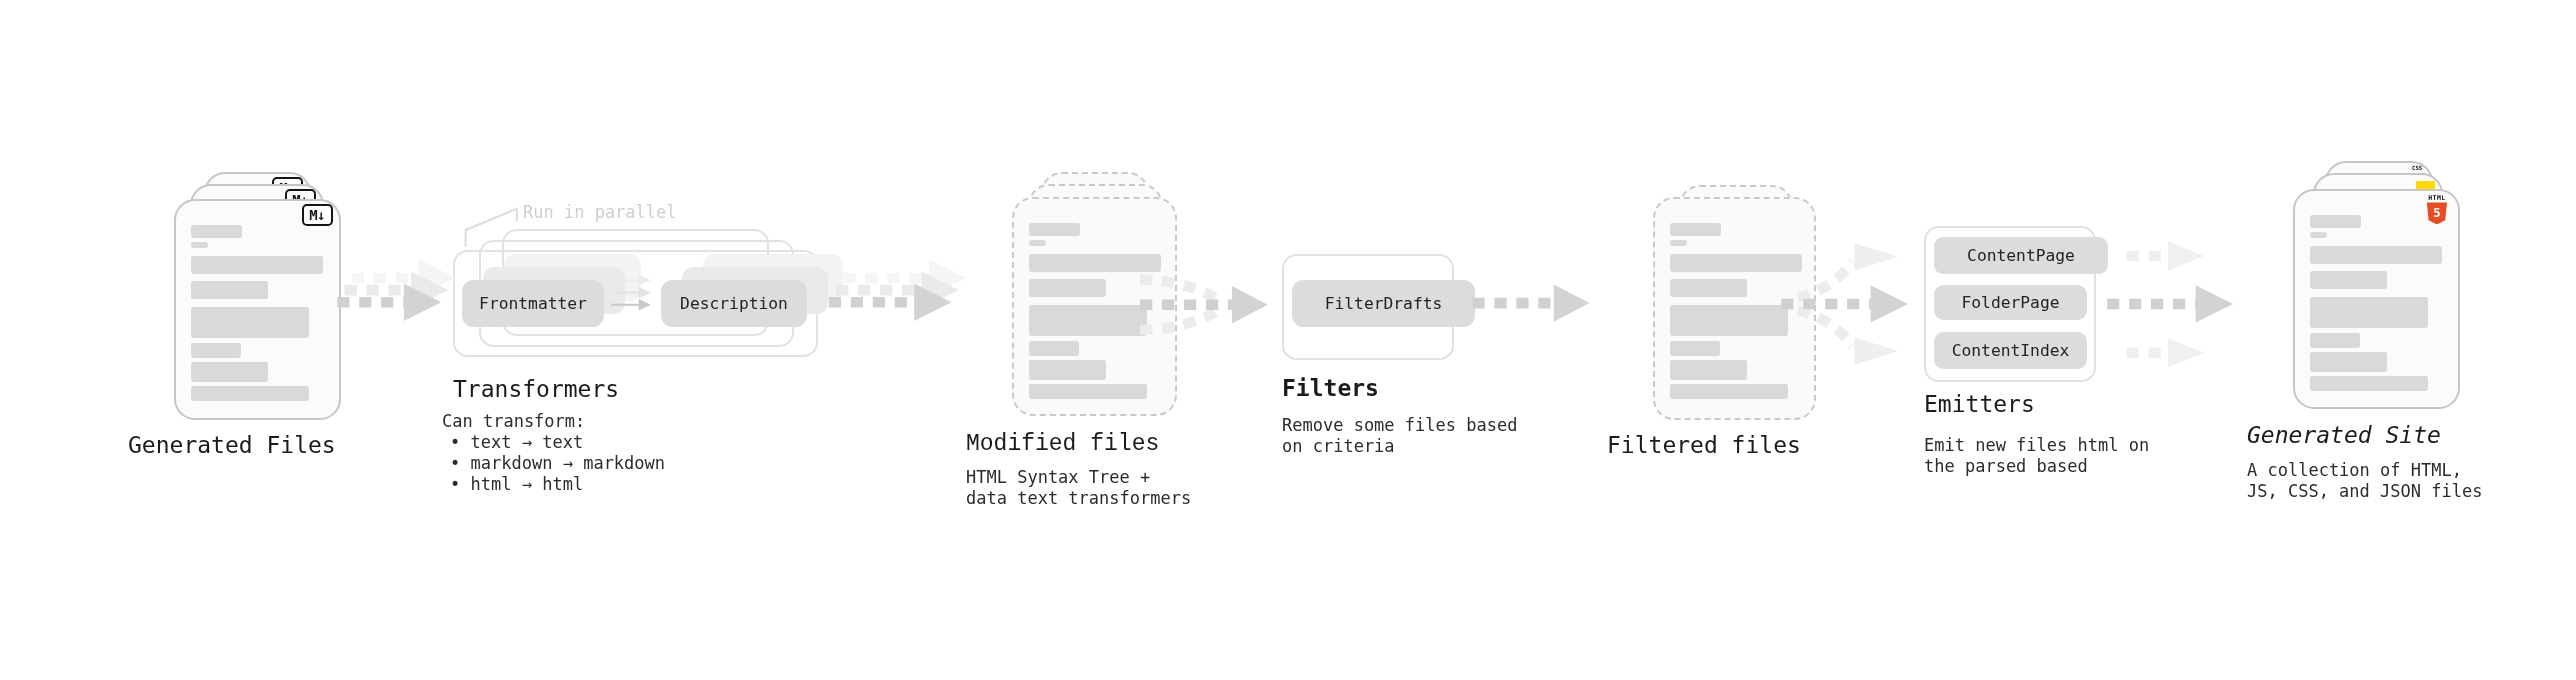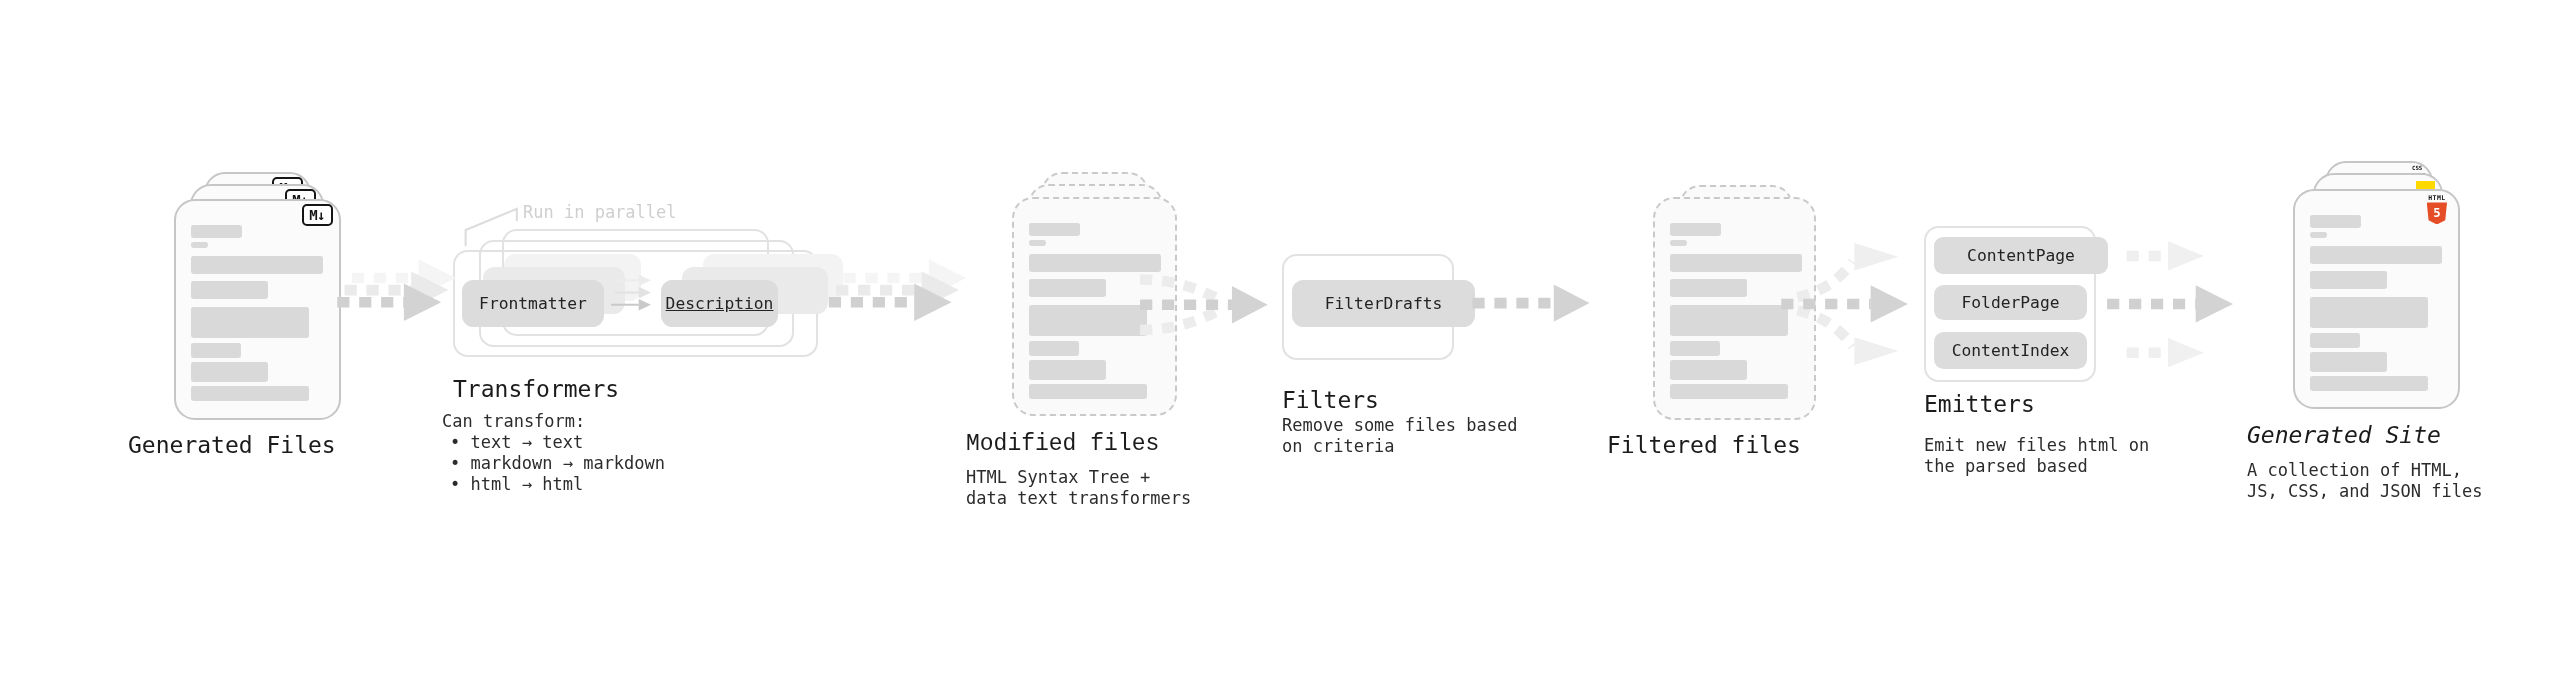--- a/index.html
+++ b/index.html
@@ -135,21 +135,21 @@
     <div class="outline-box z1" style="left:502px; top:229px; width:267px; height:107px;"></div>
     <div class="outline-box z1" style="left:479px; top:240px; width:315px; height:107px;"></div>
     <div class="outline-box z1" style="left:453px; top:250px; width:365px; height:107px;"></div>
 
     <div class="pill-ghost2 z2" style="left:504px; top:254px; width:137px; height:47px;"></div>
     <div class="pill-ghost1 z2" style="left:483px; top:267px; width:142px; height:47px;"></div>
     <div class="pill z3" style="left:462px; top:280px; width:142px; height:47px;">Frontmatter</div>
 
     <div class="pill-ghost2 z2" style="left:703px; top:254px; width:140px; height:47px;"></div>
     <div class="pill-ghost1 z2" style="left:682px; top:267px; width:146px; height:47px;"></div>
-    <div class="pill z3" style="left:661px; top:280px; width:117px; height:47px;text-decoration:underline;">Description</div>
+    <div class="pill z3" style="left:661px; top:280px; width:146px; height:47px;">Description</div>
 
     <div class="annotation" style="left:523px; top:202px;">Run in parallel</div>
 
     <div class="stage-title" style="left:453px; top:377px;">Transformers</div>
     <div class="stage-sub" style="left:442px; top:411px;">
       <div>Can transform:</div>
       <div class="bullet">text → text</div>
       <div class="bullet">markdown → markdown</div>
       <div class="bullet">html → html</div>
     </div>
@@ -171,21 +171,21 @@
     <div class="stage-title" style="left:966px; top:432px;font-family:Liberation Mono, monospace;">Modified files</div>
     <div class="stage-sub" style="left:966px; top:467px;">
       <div>HTML Syntax Tree +</div>
       <div>data text transformers</div>
     </div>
   </div>
 
   <div>
     <div class="outline-box z1" style="left:1282px; top:254px; width:172px; height:106px;"></div>
     <div class="pill z3" style="left:1292px; top:280px; width:183px; height:47px;">FilterDrafts</div>
-    <div class="stage-title" style="left:1282px; top:388px;">Filters</div>
+    <div class="stage-title" style="left:1282px; top:376px;font-weight:bold;">Filters</div>
     <div class="stage-sub" style="left:1282px; top:415px;">
       <div>Remove some files based</div>
       <div>on criteria</div>
     </div>
   </div>
 
   <div>
     <div class="file-card dashed z1" style="left:1633px; top:185px; width:114px; height:228px;"></div>
     <div class="file-card dashed z3" style="left:1607px; top:197px; width:163px; height:223px;">
         <div class="sk" style="left: 15.4px; top: 24.4px; width: 51px; height: 12.2px;"></div>

